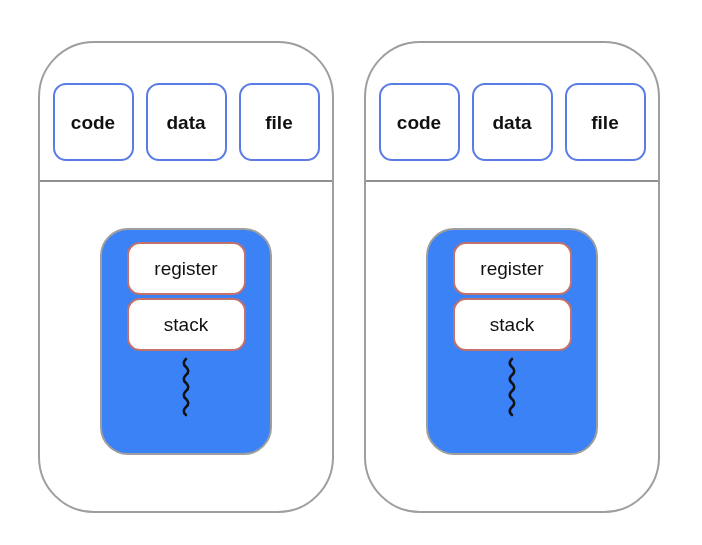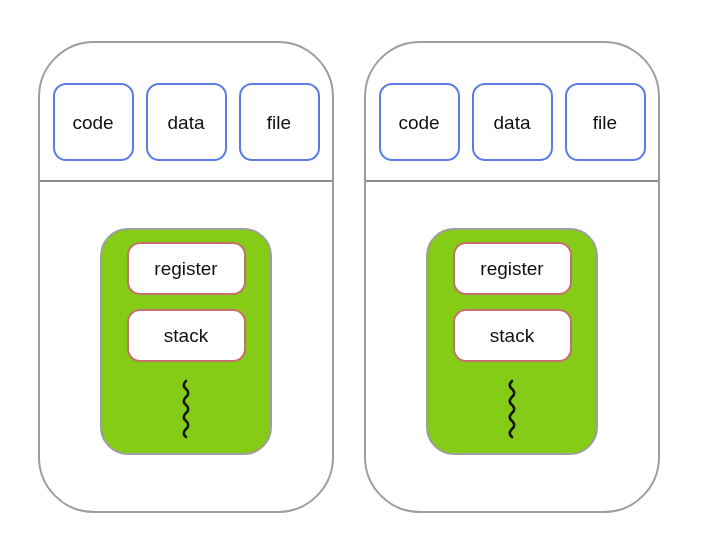--- a/index.html
+++ b/index.html
@@ -29,20 +29,21 @@
   .card-2 { left: 364px; }
   .card-top {
     height: 139px;
     box-sizing: border-box;
     border-bottom: 2px solid var(--divider, #8f8f8f);
     display: flex;
     justify-content: center;
     align-items: flex-end;
     gap: 12px;
     padding-bottom: 19px;
+    font-weight: bold;
   }
   .shared-box {
     width: 81px;
     height: 78px;
     box-sizing: border-box;
     border: 2px solid var(--shared-box-border, #5b7ce5);
     border-radius: 13px;
     background: #ffffff;
     display: flex;
     align-items: center;
@@ -52,26 +53,26 @@
     display: flex;
     justify-content: center;
   }
   .thread-box {
     margin-top: 46px;
     width: 172px;
     height: 227px;
     box-sizing: border-box;
     border: 2px solid var(--outline, #9e9e9e);
     border-radius: 28px;
-    background: #84cc16;
+    background: #3b82f6;
     display: flex;
     flex-direction: column;
     align-items: center;
     padding-top: 12px;
-    gap: 14px;
+    gap: 3px;
   }
   .t-box {
     width: 119px;
     height: 53px;
     box-sizing: border-box;
     border: 2px solid var(--thread-box-border, #c4706b);
     border-radius: 13px;
     background: #ffffff;
     display: flex;
     align-items: center;

